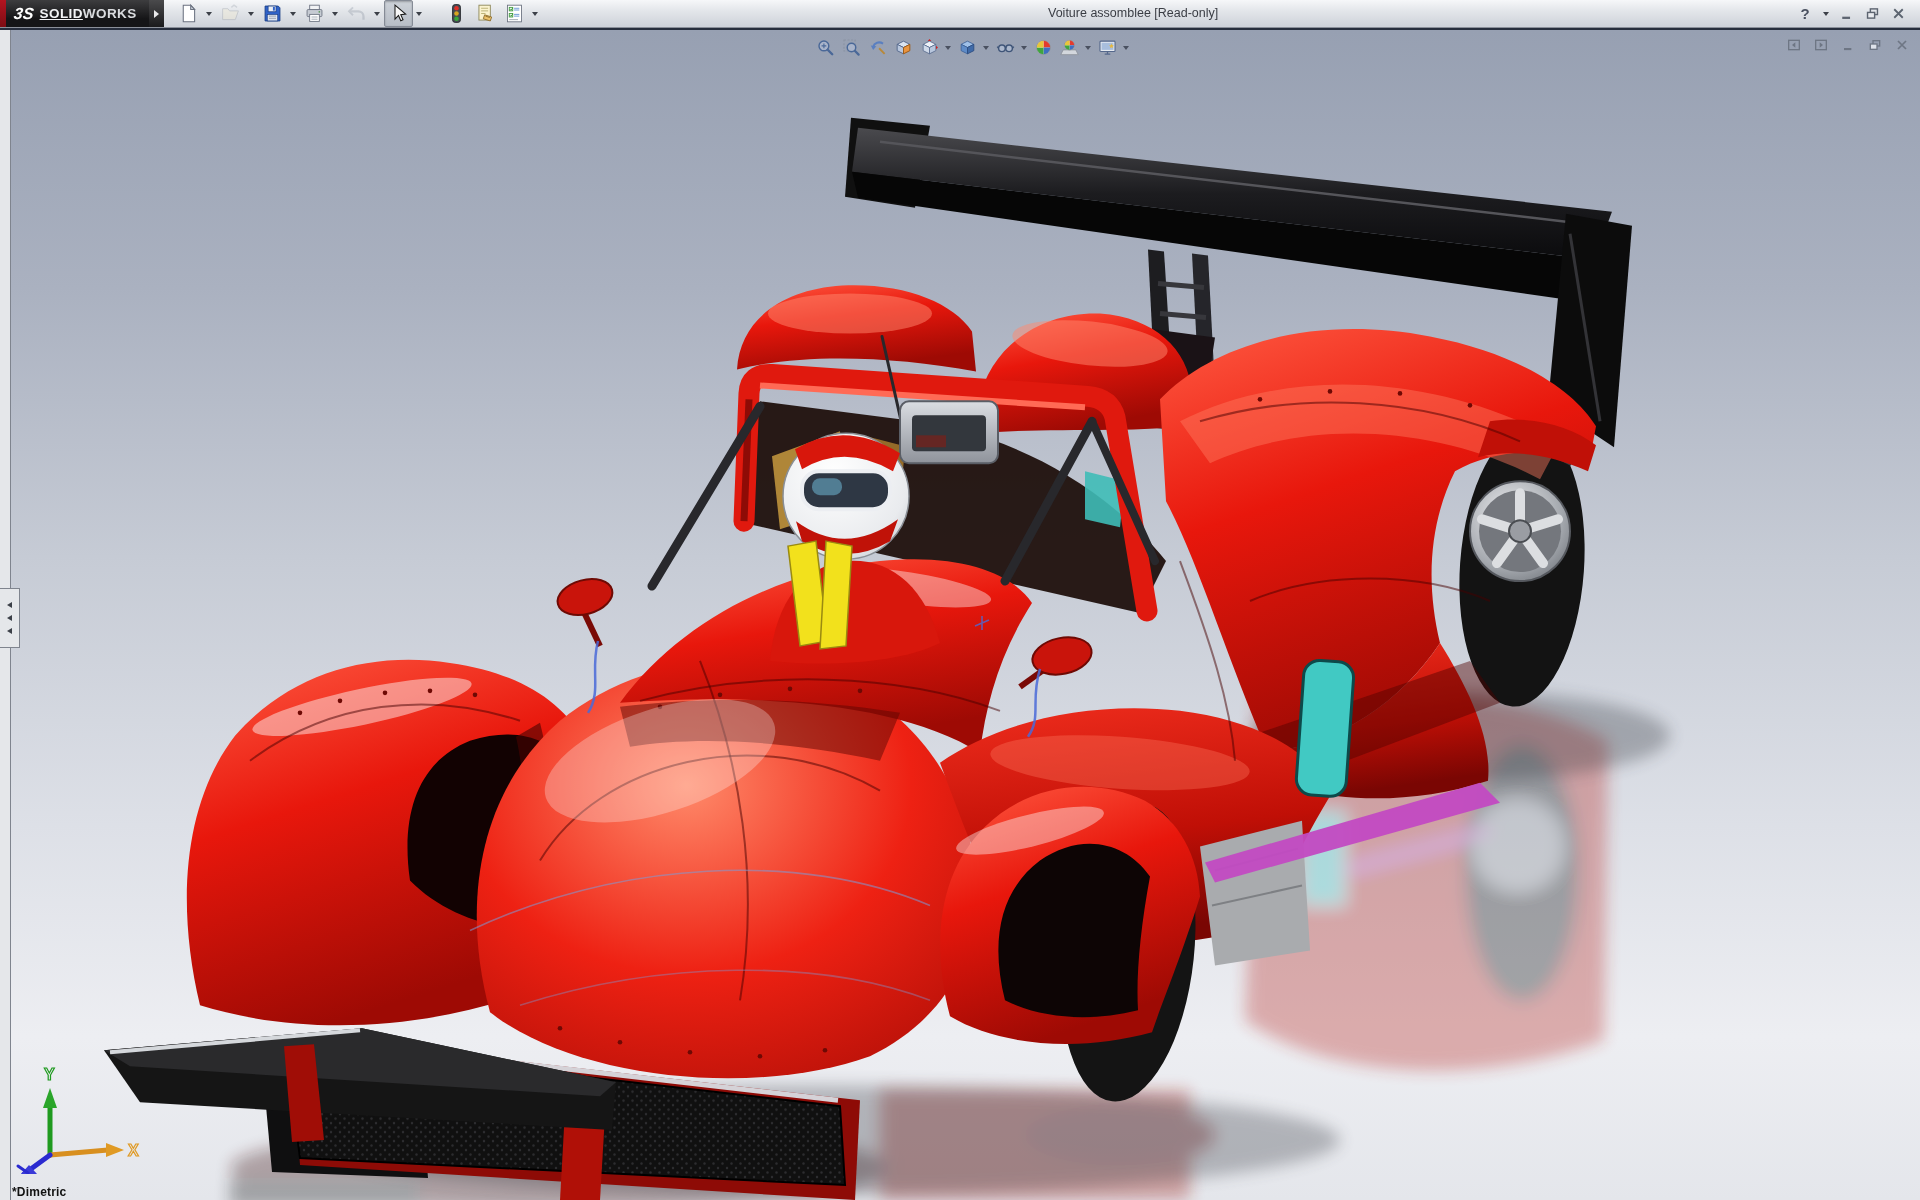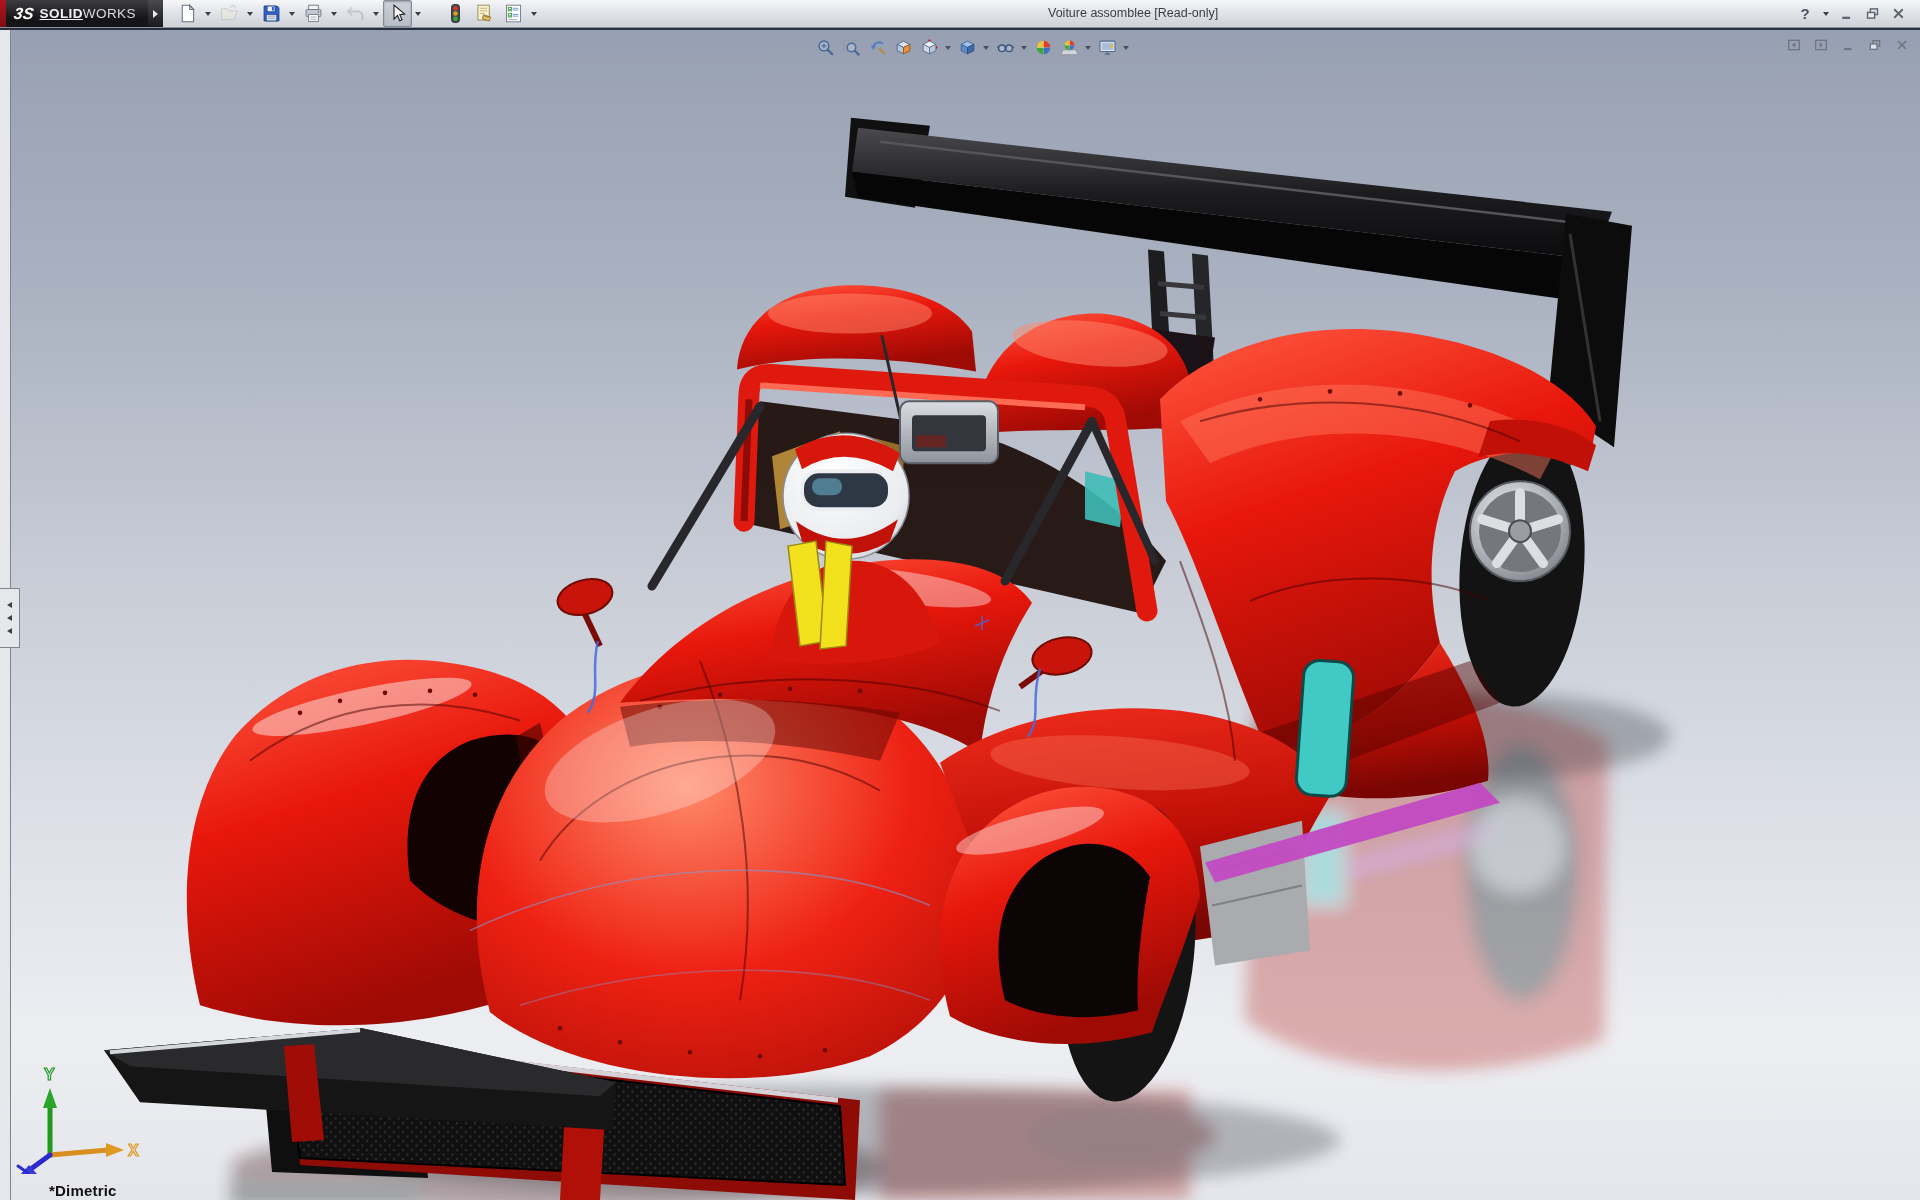--- a/index.html
+++ b/index.html
@@ -8,21 +8,21 @@
 
   
   .titlebar{position:absolute;top:0;left:0;right:0;height:27px;display:flex;align-items:center;
     background:linear-gradient(#f6f7f9,#e3e6ea 40%,#cfd3da 95%);border-bottom:1px solid #8b909a;z-index:30;}
   .red-sliver{width:6px;height:27px;background:linear-gradient(#b41420,#7e0d14);}
   .logo{height:27px;display:flex;align-items:center;gap:6px;padding:0 12px 0 8px;
     background:linear-gradient(#3d3d3f,#151517 70%);}
   .logo .mark{color:#fff;font-weight:bold;font-style:italic;font-size:16px;transform:skewX(-8deg);}
   .logo .brand{color:#f2f3f5;font-size:13.5px;letter-spacing:.4px;}
   .logo .brand b{font-weight:bold;text-decoration:underline;}
-  .logo .brand span{font-weight:normal;color:#d9dbde;text-align:center;}
+  .logo .brand span{font-weight:bold;color:#d9dbde;text-align:center;}
   .logo-tab{width:15px;height:27px;background:linear-gradient(#4a4a4c,#1a1a1c);display:flex;align-items:center;justify-content:center;cursor:pointer;}
   .logo-tab::after{content:"";border-left:5px solid #e8e8ea;border-top:4px solid transparent;border-bottom:4px solid transparent;}
 
   .tb-row{display:flex;align-items:center;margin-left:10px;}
   .btn{width:27px;height:25px;display:flex;align-items:center;justify-content:center;border:1px solid transparent;border-radius:2px;}
   .btn .ic{width:21px;height:21px;display:block;}
   .btn .ic svg{width:100%;height:100%;display:block;}
   .btn.pressed{background:linear-gradient(#cdd2d9,#b7bdc6);border-color:#858b96;box-shadow:inset 0 1px 2px rgba(0,0,0,.25);}
   .btn.disabled{opacity:.55;}
   .caret{width:13px;height:25px;display:flex;align-items:center;justify-content:center;}
@@ -54,21 +54,21 @@
   .huv .ic{width:19px;height:19px;}
   .huv .caret{width:12px;}
   .huv .caret::after{border-top-color:#4a5160;}
 
   
   .doc-controls{position:absolute;right:6px;top:4px;display:flex;align-items:center;gap:3px;}
   .doc-controls .wbtn svg{width:16px;height:16px;}
 
   
   .triad{position:absolute;left:2px;bottom:26px;width:140px;height:112px;}
-  .view-label{position:absolute;left:25px;bottom:1px;font-size:15px;font-weight:bold;color:#121212;letter-spacing:.2px;padding-left:24px;}
+  .view-label{position:absolute;left:12px;bottom:1px;font-size:12px;font-weight:bold;color:#121212;letter-spacing:.2px;}
 </style>
 </head>
 <body>
 
 <div class="titlebar" data-name="titlebar">
   <div class="red-sliver" data-name="brand-accent"></div>
   <div class="logo" data-name="solidworks-logo">
     <span class="mark" data-name="solidworks-logo-mark">3S</span>
     <span class="brand" data-name="solidworks-logo-text"><b>SOLID</b><span>WORKS</span></span>
   </div>

